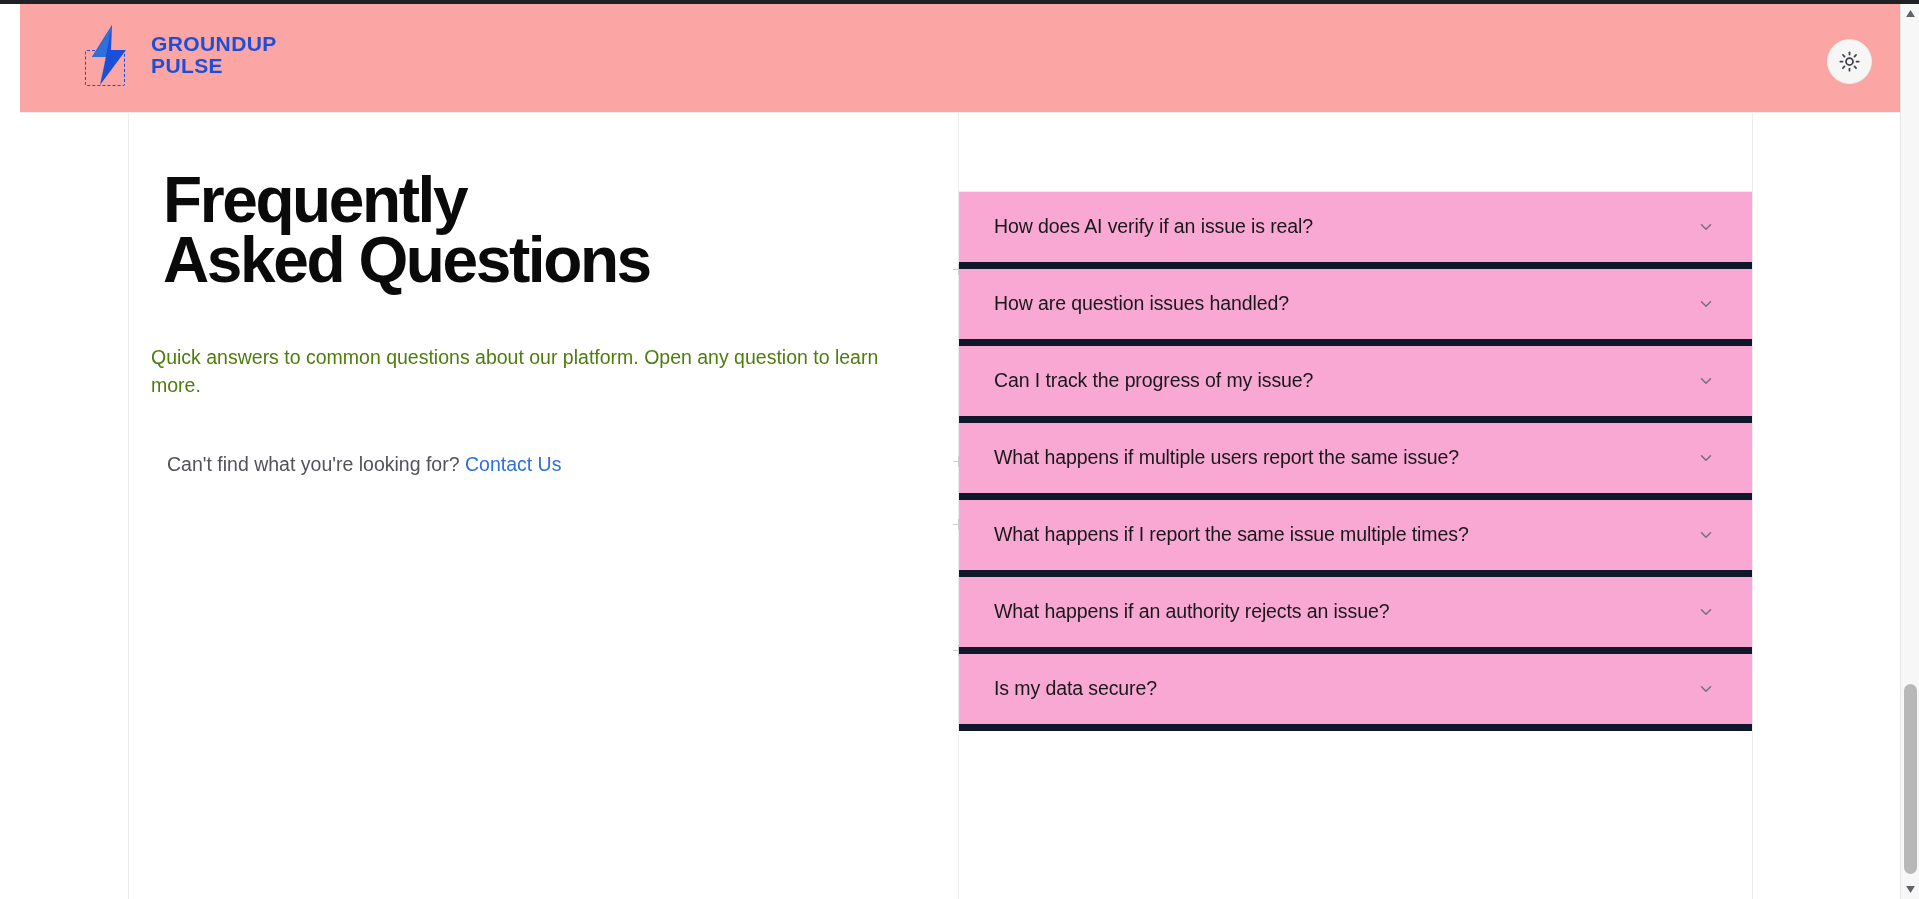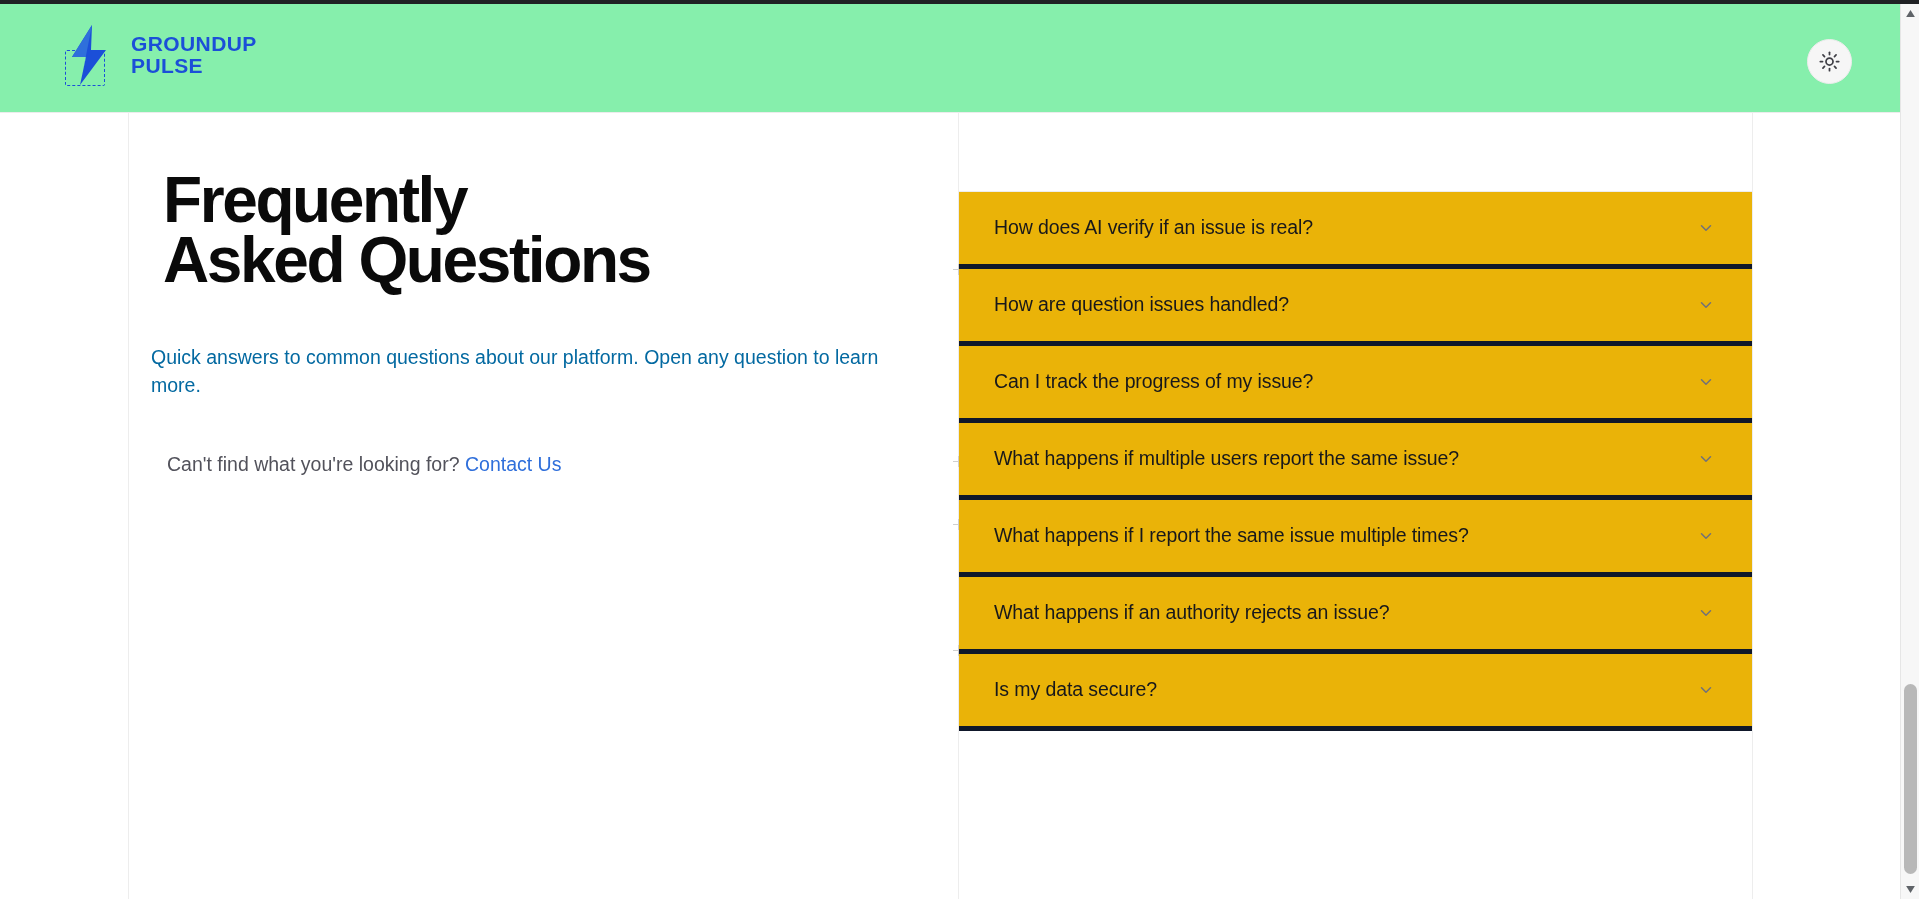--- a/index.html
+++ b/index.html
@@ -33,22 +33,23 @@
     height: 895px;
     background: #ffffff;
     overflow: hidden;
   }
 
   
   .header {
     position: relative;
     height: 109px;
     width: 1900px;
-    background: #86efac;
+    background: #fca5a5;
     border-bottom: 1px solid #ececec;
+    margin-left: 20px;
   }
   .brand {
     position: absolute;
     left: 62px;
     top: 20px;
     display: flex;
     align-items: center;
     gap: 13px;
     cursor: pointer;
   }
@@ -160,21 +161,21 @@
     letter-spacing: -2.4px;
     color: #0a0a0a;
     white-space: pre-line;
   }
   .faq-sub {
     margin: 0;
     padding-top: 41px;
     width: 730px;
     font-size: 19.5px;
     line-height: 1.45;
-    color: #0369a1;
+    color: #4d7c0f;
   }
   .faq-contact {
     margin: 16px;
     padding-top: 34px;
     font-size: 19.5px;
     line-height: 1.45;
     color: #52525b;
   }
   .faq-contact a {
     color: #2f6fdb;
@@ -189,26 +190,26 @@
     top: 0;
     width: 793px;
   }
   .acc-spacer-top {
     height: 79px;
     border-bottom: 1px solid #ededed;
   }
   .acc-item {
     position: relative;
     height: 77px;
-    border-bottom: 5px solid #0f172a;
+    border-bottom: 7px solid #0f172a;
     display: flex;
     align-items: center;
     padding: 0 40px 0 35px;
     cursor: pointer;
-    background: #eab308;
+    background: #f9a8d4;
   }
   .acc-q {
     font-size: 19.5px;
     color: #18181b;
     line-height: 1.3;
     letter-spacing: -0.1px;
   }
   .acc-chevron {
     position: absolute;
     right: 37px;

